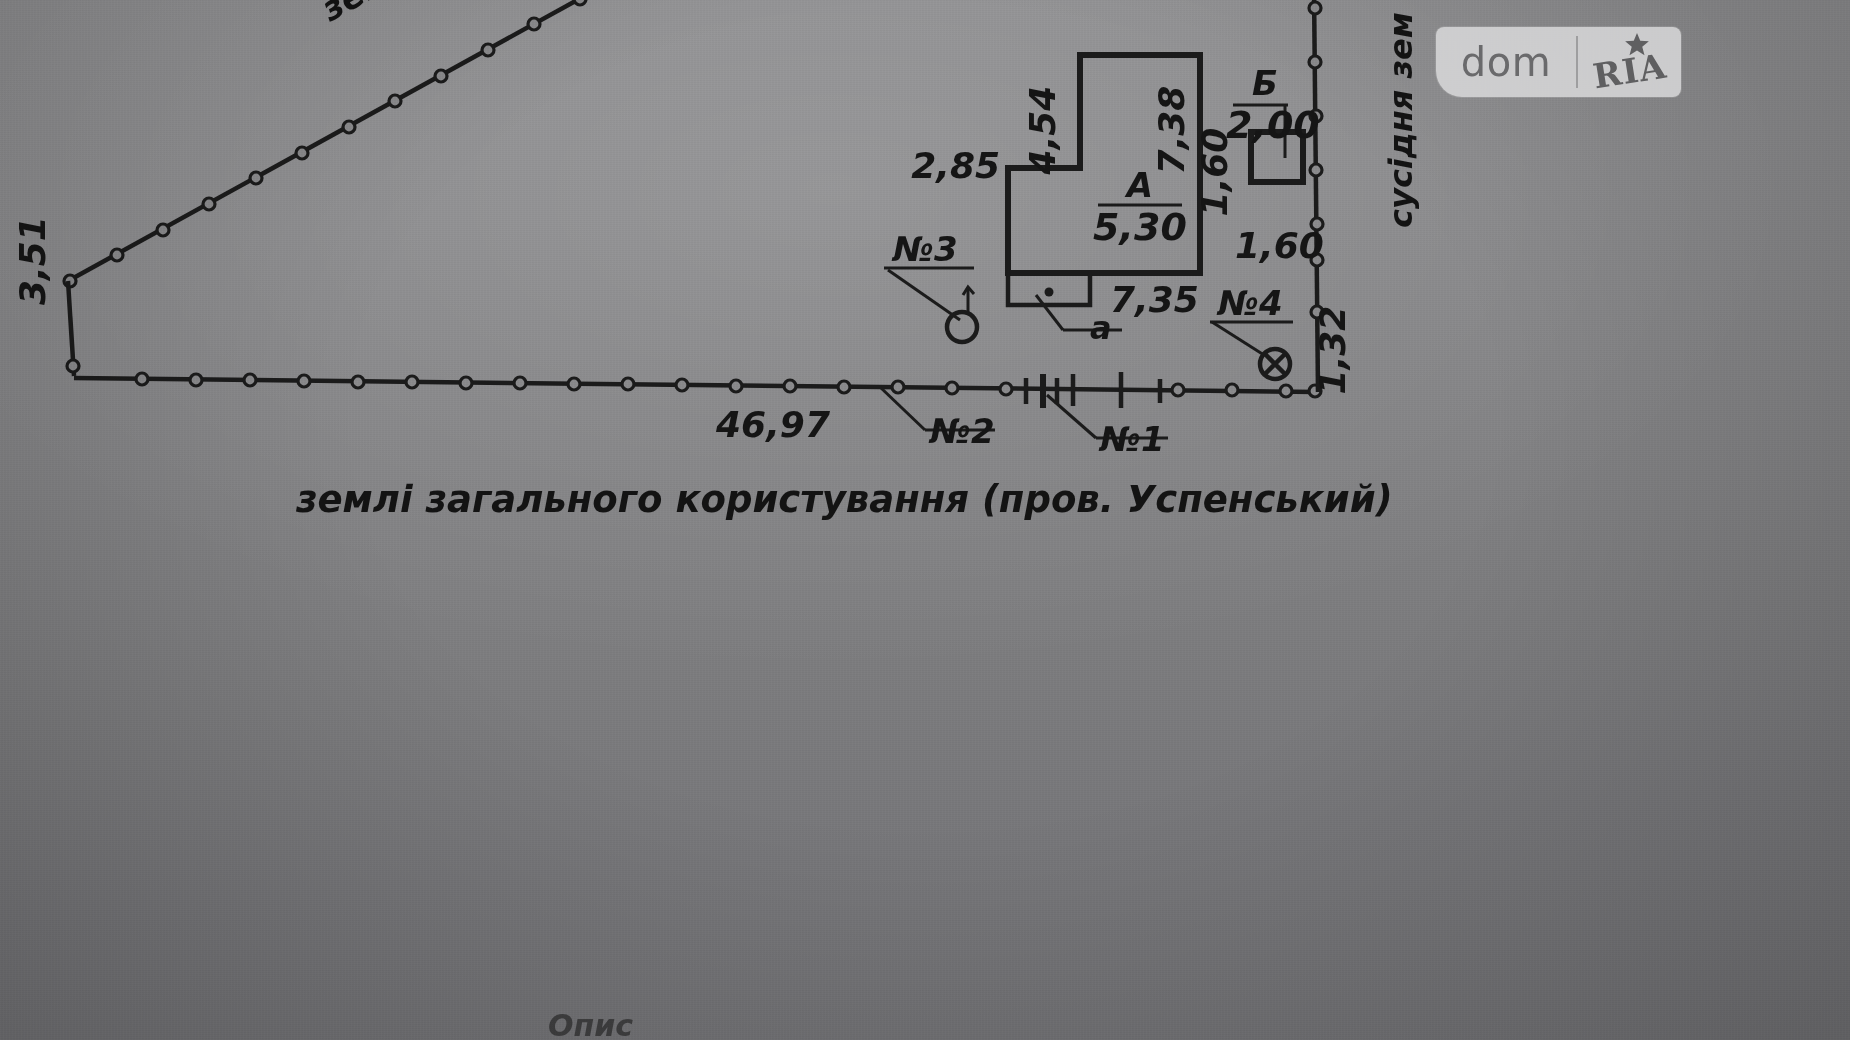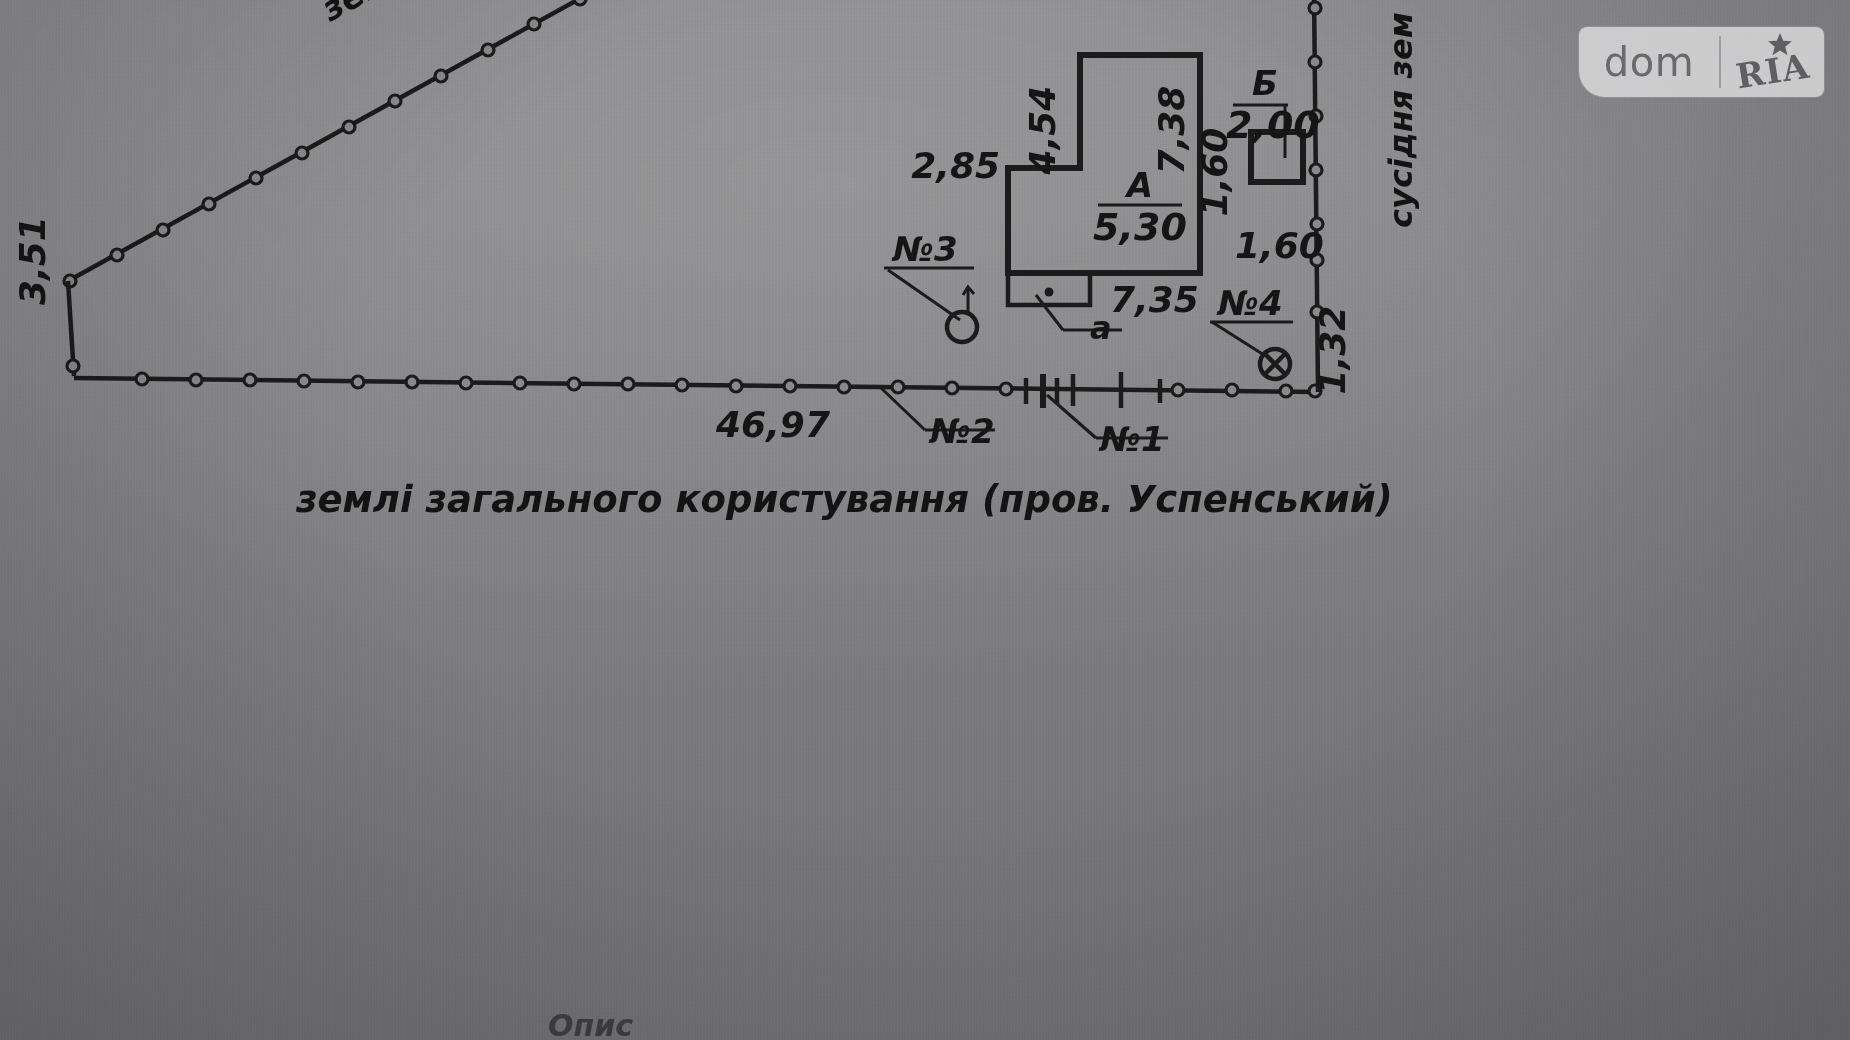--- a/index.html
+++ b/index.html
@@ -48,21 +48,21 @@
   }
   text.cap{
     font-family:"DejaVu Sans", sans-serif;
     font-style:italic;font-weight:700;
     fill:#131313;
   }
   text.faint{ fill:rgba(20,20,20,.55); }
 
   
   #wm{
-    position:absolute;left:1579px;top:27px;width:245px;height:70px;
+    position:absolute;left:1436px;top:27px;width:245px;height:70px;
     display:flex;border-radius:8px 8px 8px 26px;overflow:hidden;
     background:rgba(222,222,224,.80);
     box-shadow:0 0 0 1px rgba(255,255,255,.12);
   }
   #wm .dom{
     flex:0 0 140px;display:flex;align-items:center;justify-content:center;
     font-family:"DejaVu Sans", sans-serif;font-size:40px;font-weight:400;
     color:#6a6a6c;letter-spacing:.5px;
   }
   #wm .sep{width:2px;background:rgba(120,120,122,.55);margin:9px 0;}

